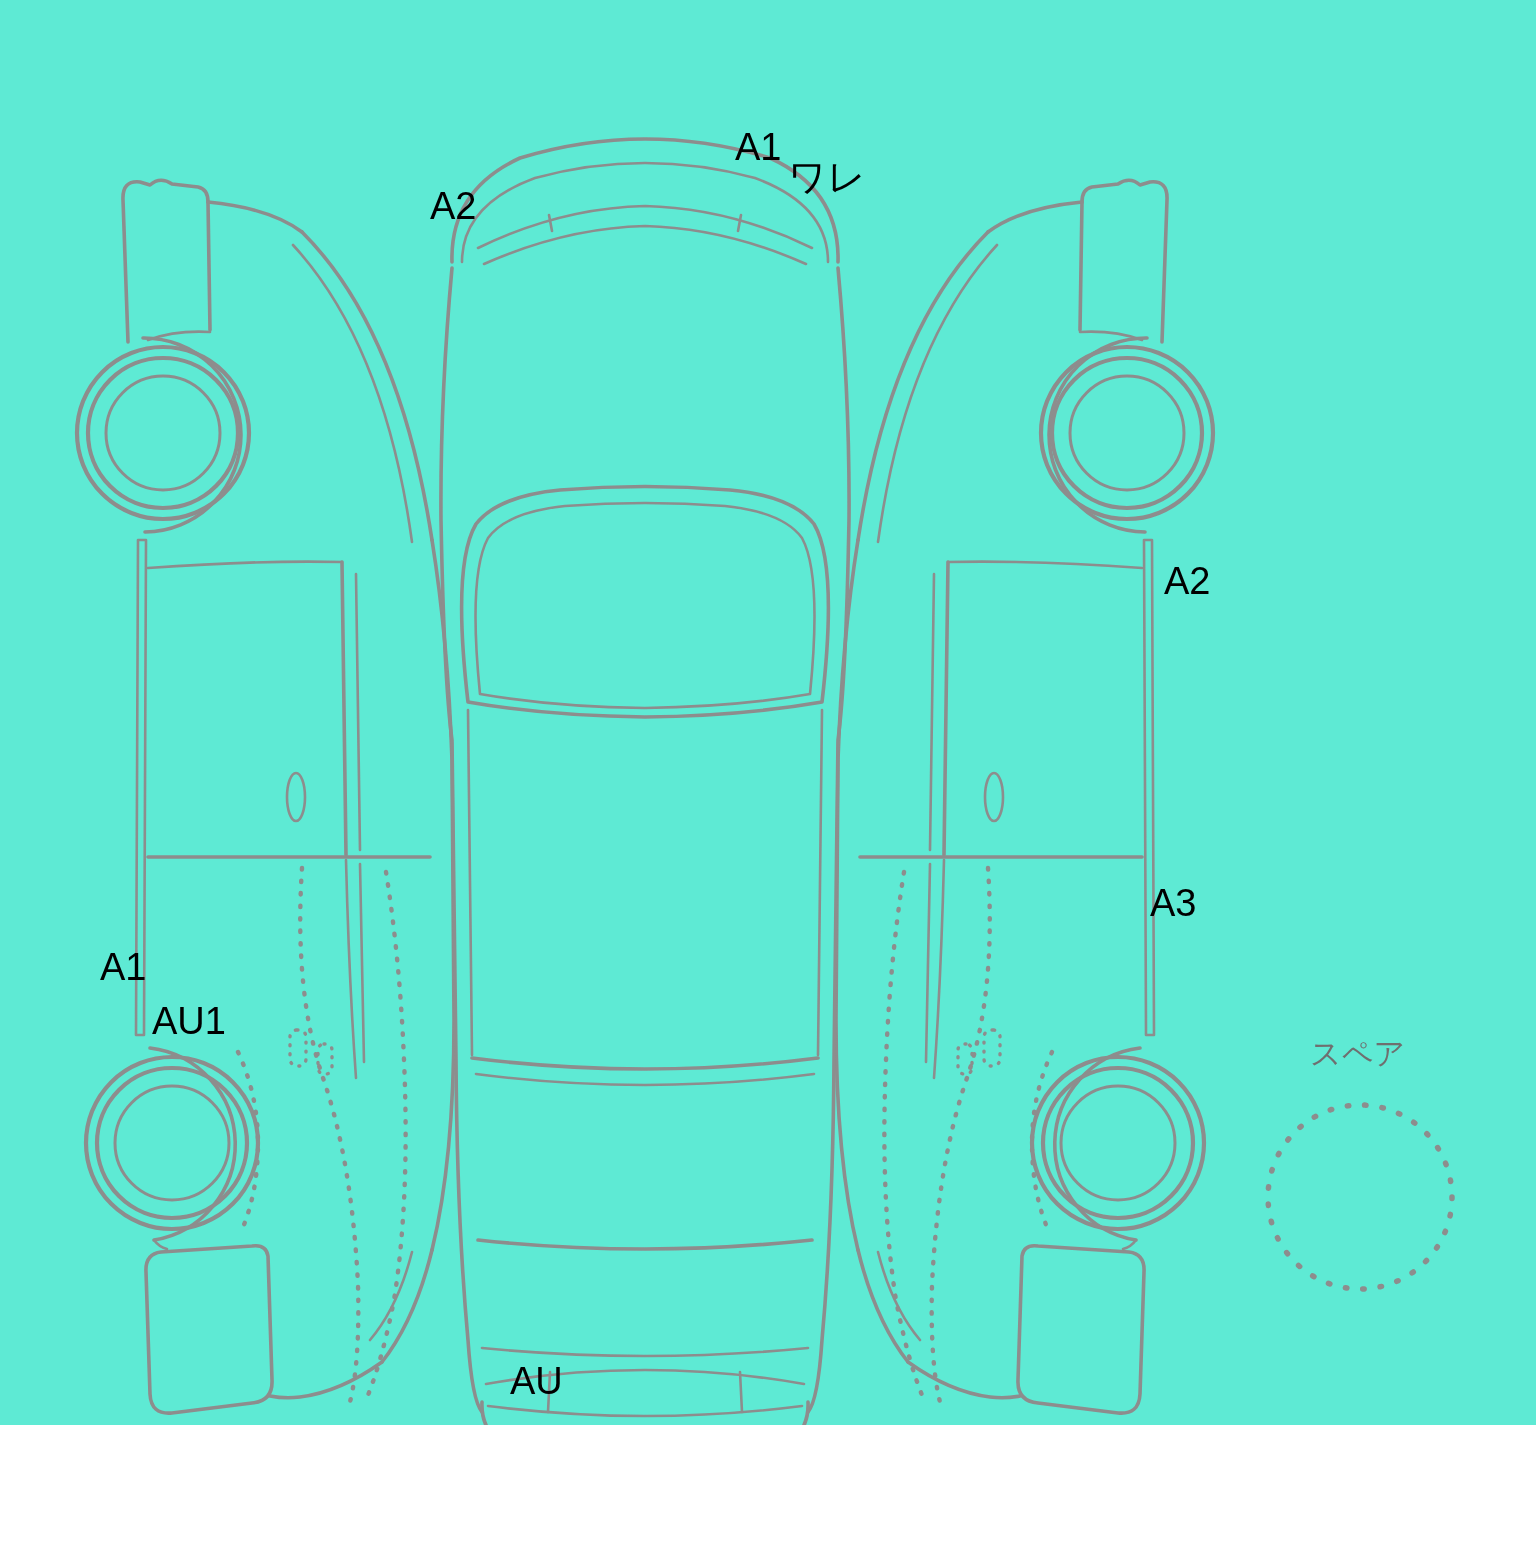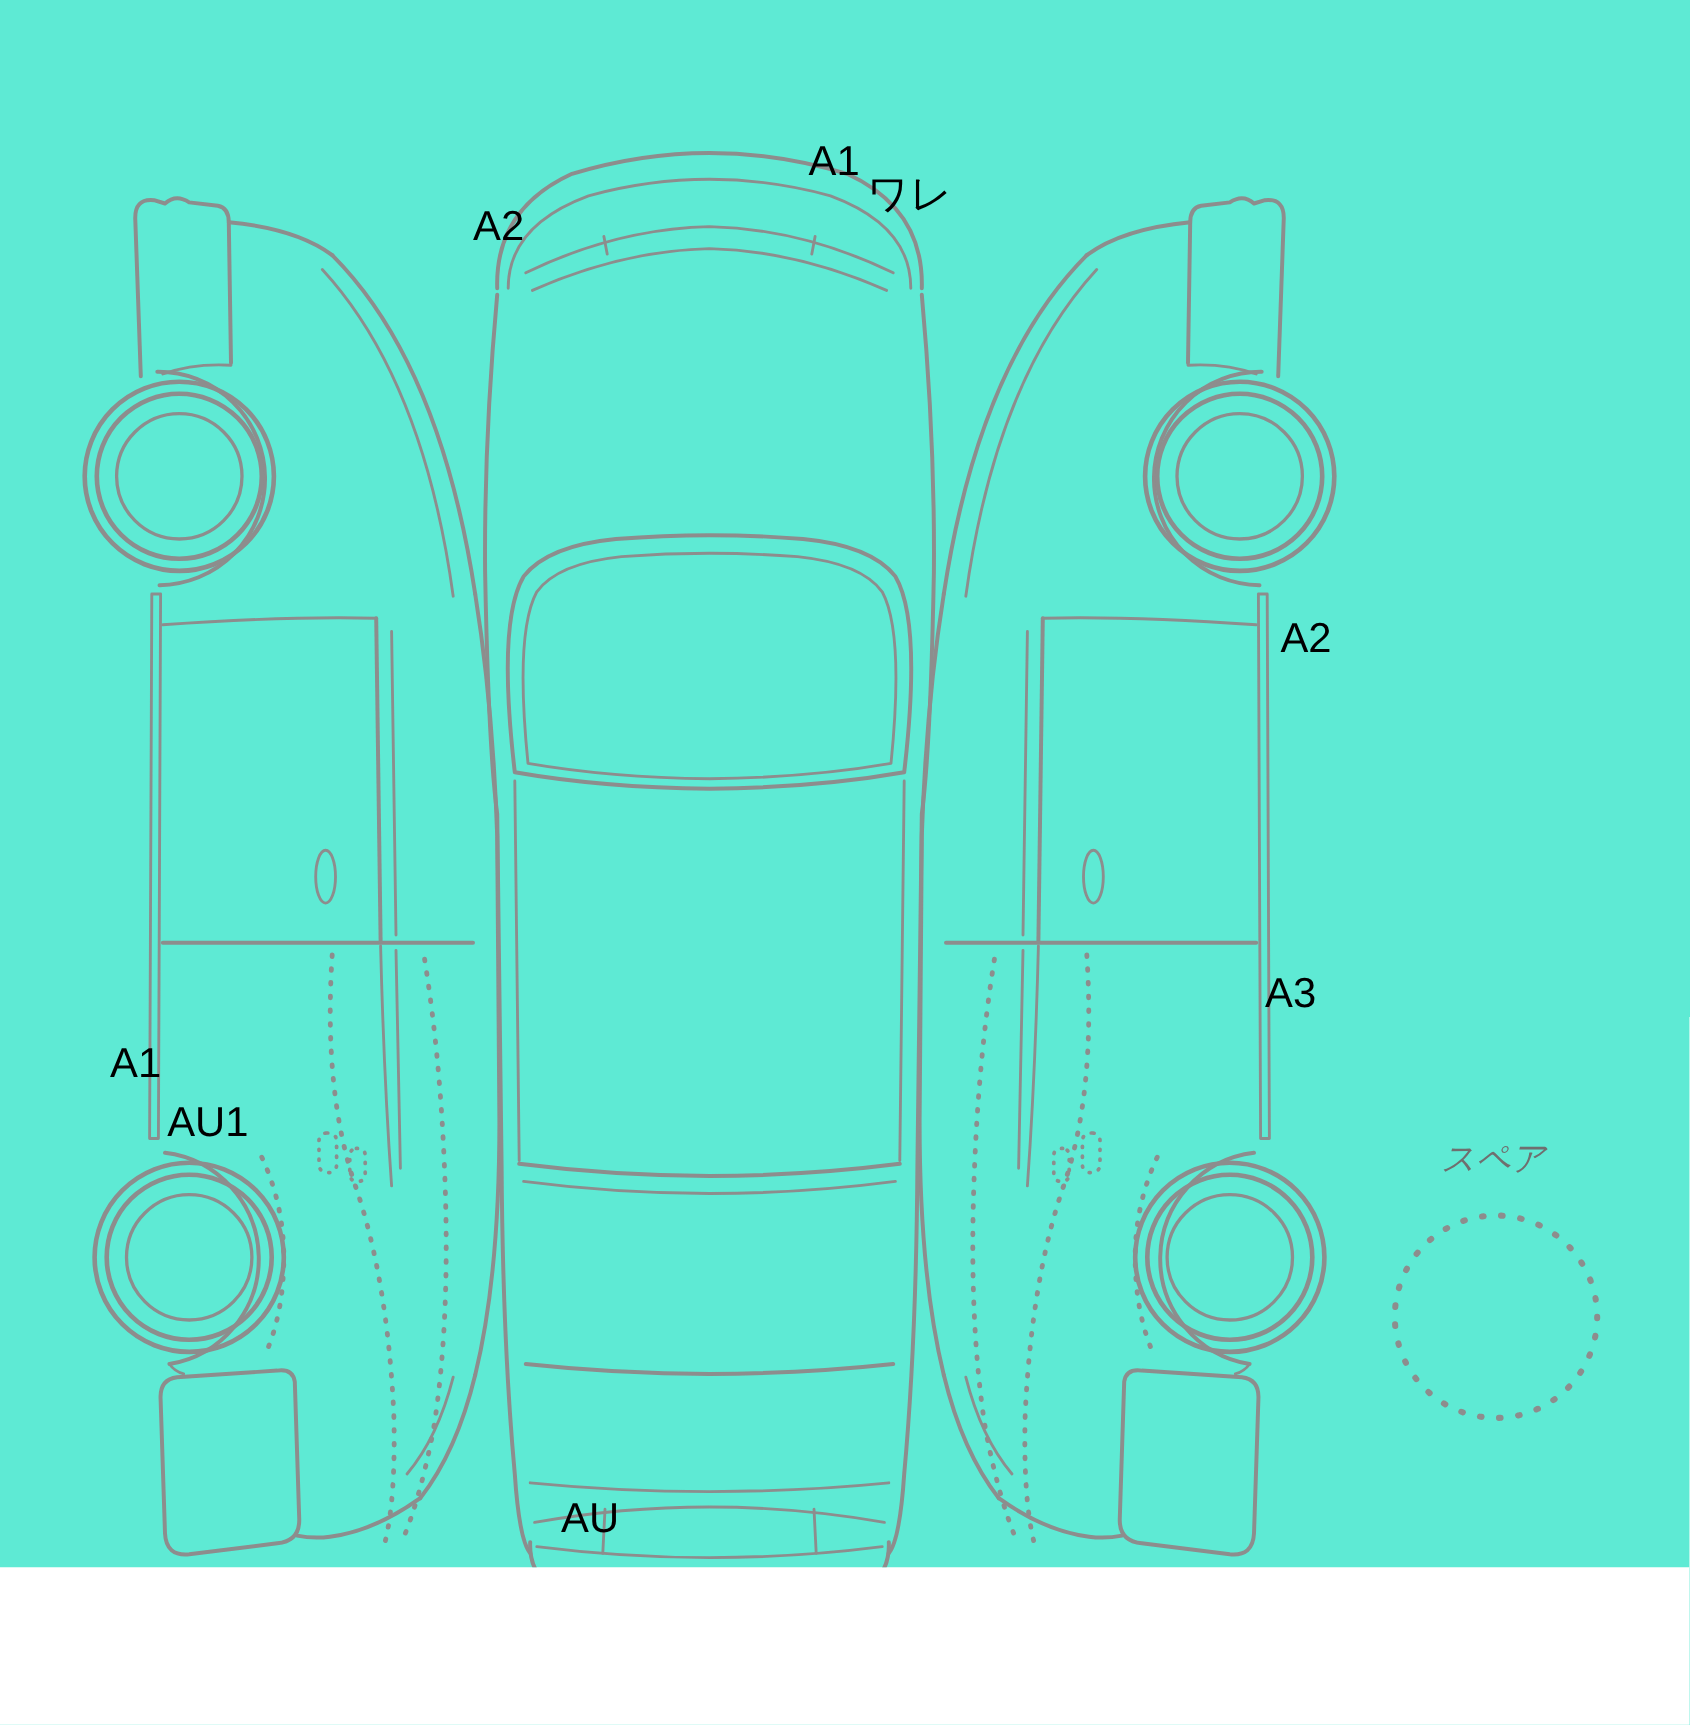--- a/index.html
+++ b/index.html
@@ -29,21 +29,20 @@
     color:#000000;
     font-size:38px;
     font-weight:500;
     white-space:nowrap;
     line-height:1;
   }
   .form-label{
     color:#6f6f6f;
     font-size:31px;
     font-weight:400;
-    font-style:italic;
   }
 </style>
 </head>
 <body>
 
 <div class="stage">
 
   <svg class="art" width="1536" height="1568" viewBox="0 0 1536 1568">
 
     <defs>

